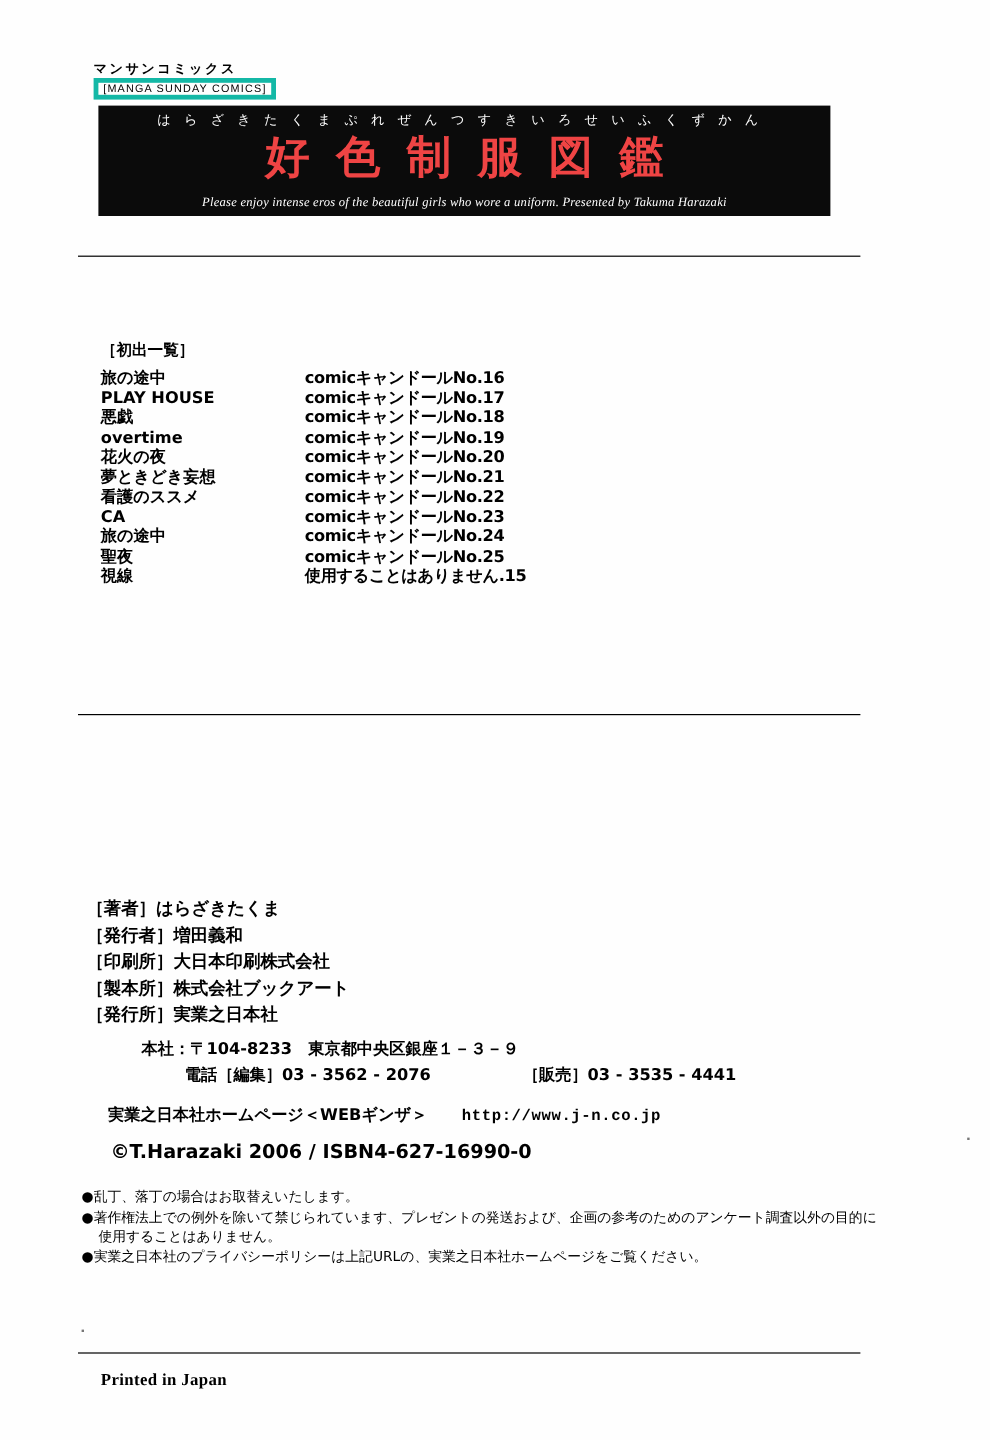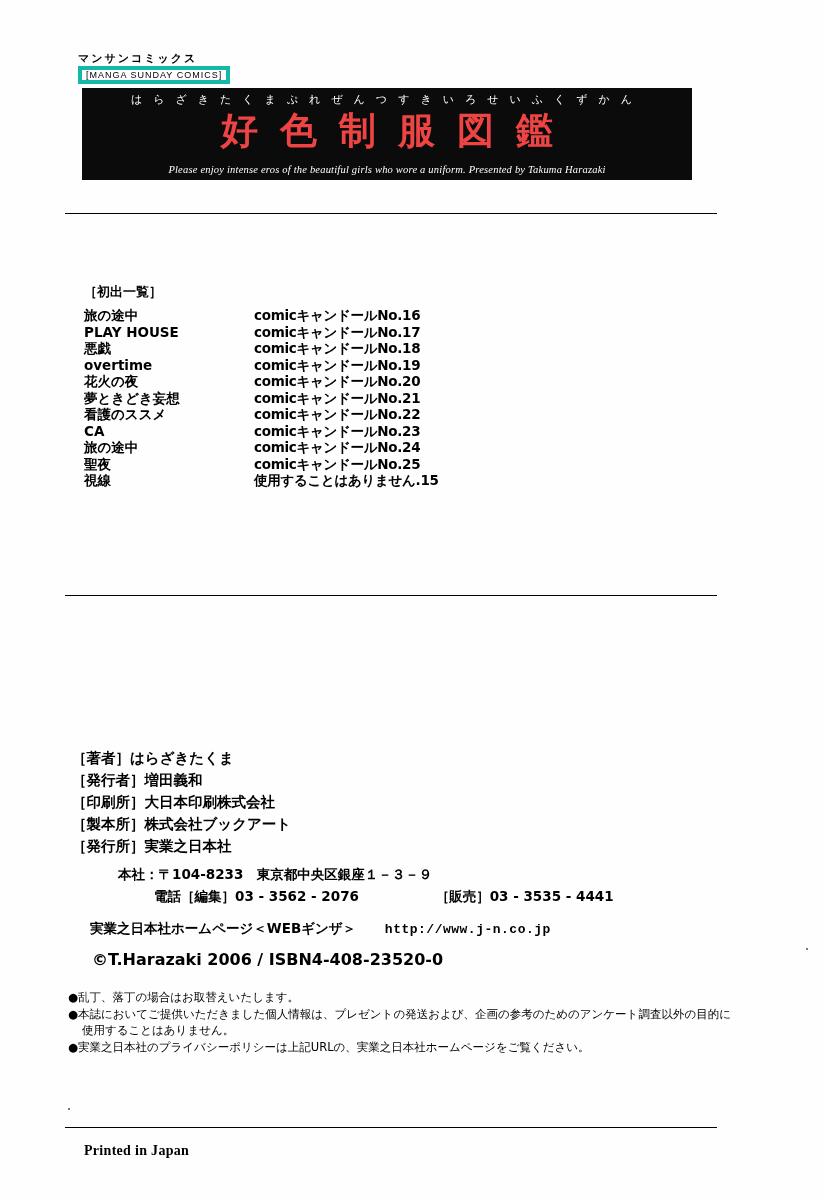--- a/index.html
+++ b/index.html
@@ -297,30 +297,30 @@
       <div class="ind1">電話［編集］03 - 3562 - 2076</div>
       <div class="ind2">［販売］03 - 3535 - 4441</div>
     </div>
   </div>
 
   <div class="homepage">
     <span>実業之日本社ホームページ＜WEBギンザ＞</span>
     <span class="url">http://www.j-n.co.jp</span>
   </div>
 
-  <div class="copyright">©T.Harazaki 2006 / ISBN4-408-23520-0</div>
+  <div class="copyright">©T.Harazaki 2006 / ISBN4-627-16990-0</div>
 
   <div class="notices">
     <div class="notice">
     </div>
     <div class="notice">
       <span>●乱丁、落丁の場合はお取替えいたします。</span>
     </div>
     <div class="notice">
-      <span>●本誌においてご提供いただきました個人情報は、プレゼントの発送および、企画の参考のためのアンケート調査以外の目的に</span>
+      <span>●著作権法上での例外を除いて禁じられています、プレゼントの発送および、企画の参考のためのアンケート調査以外の目的に</span>
       <span class="cont">使用することはありません。</span>
     </div>
     <div class="notice">
       <span>●実業之日本社のプライバシーポリシーは上記URLの、実業之日本社ホームページをご覧ください。</span>
     </div>
   </div>
 
   <div class="printed">Printed in Japan</div>
 
   <div class="speck" style="left:806px; top:948px;"></div>

